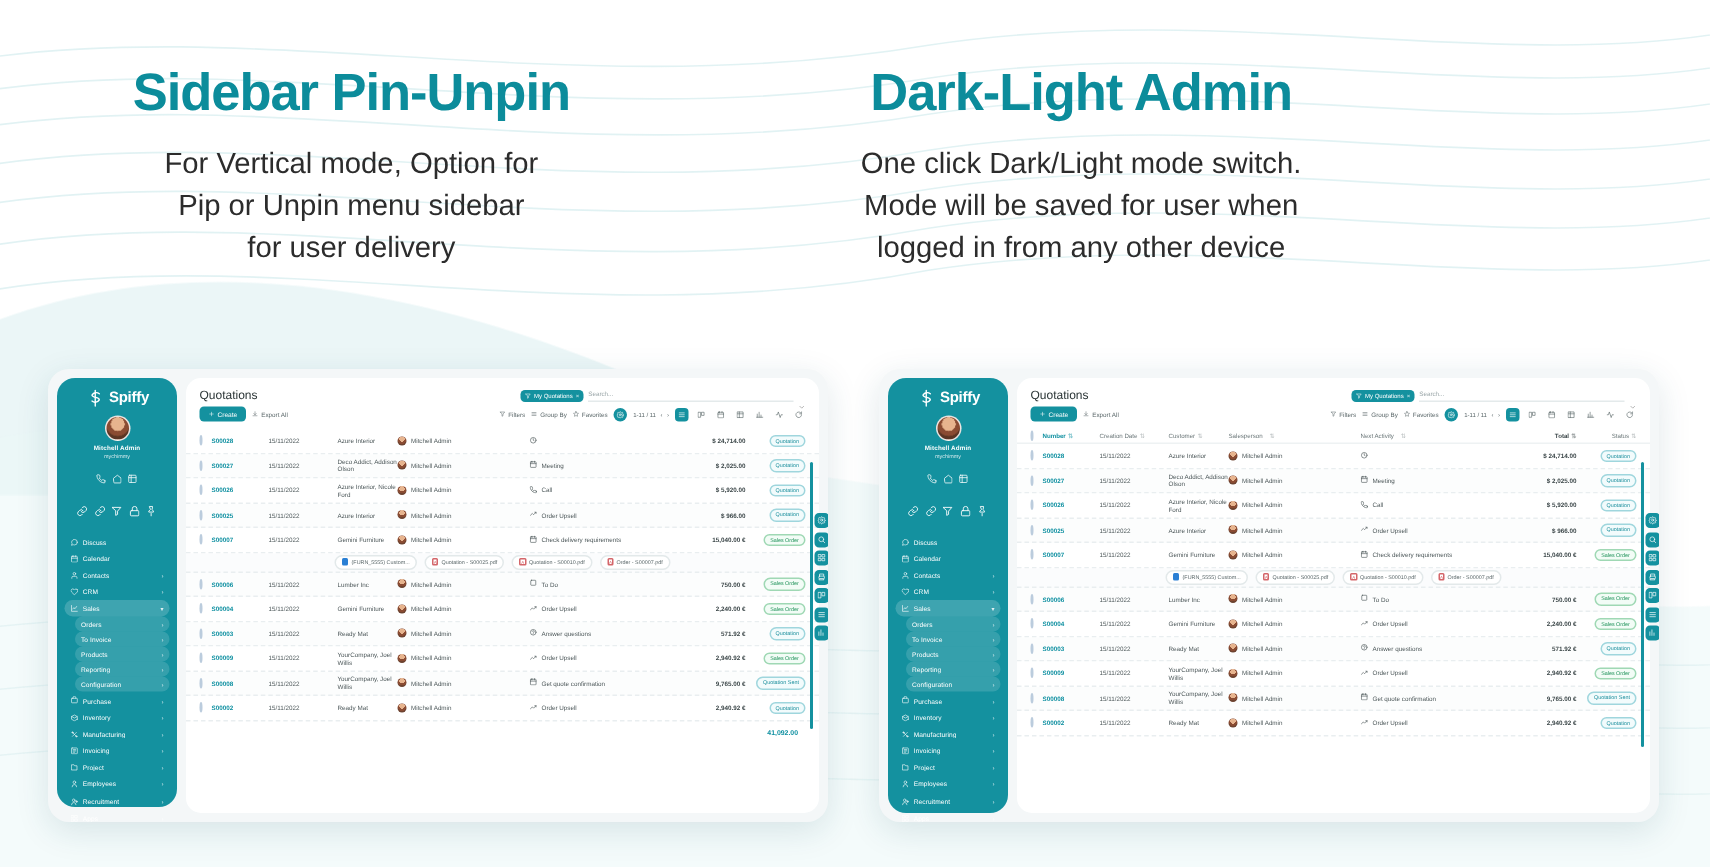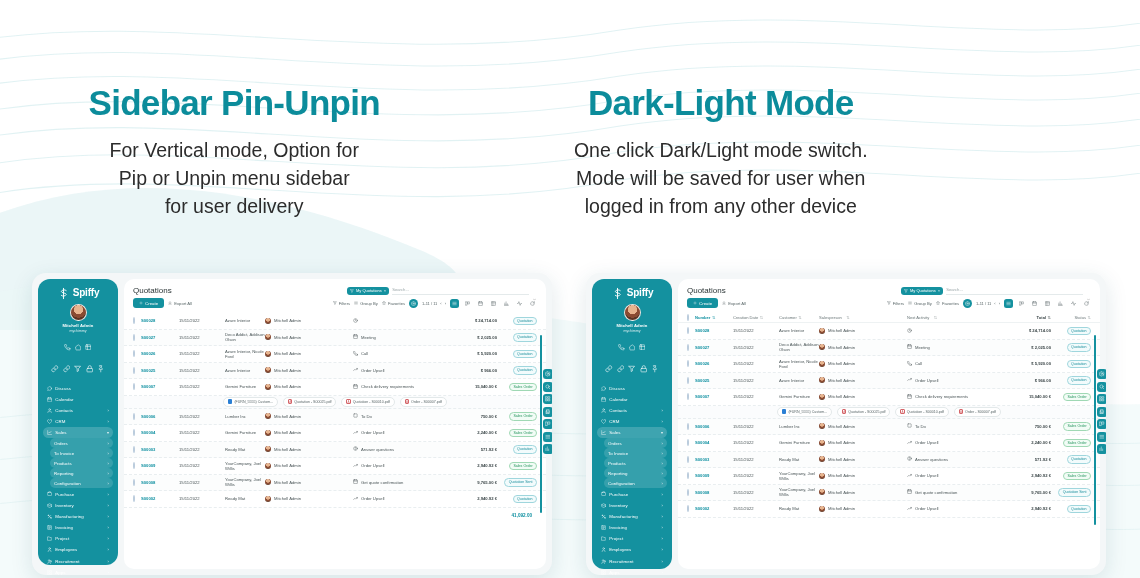--- a/index.html
+++ b/index.html
@@ -9,21 +9,21 @@
     background: #ffffff;
     position: relative;
   }
 
   
   .bg-waves { position: absolute; inset: 0; width: 1140px; height: 578px; z-index: 0; pointer-events: none; }
 
   .page { position: relative; z-index: 2; width: 1140px; height: 578px; }
 
   
-  .headers { display: flex; width: 957px; padding-top: 56px; margin-top: 27px; }
+  .headers { display: flex; width: 957px; padding-top: 42px; }
   .hcol { flex: 1 1 50%; text-align: center; }
   .hcol.left  { padding-right: 10px; }
   .hcol.right { padding-left: 6px; }
   .h-title {
     color: #0c8c9b;
     font-weight: bold;
     font-size: 35px;
     letter-spacing: -0.7px;
     line-height: 1.15;
   }
@@ -213,21 +213,21 @@
 <div class="page">
 
   <div class="headers">
     <div class="hcol left">
       <div class="h-title">Sidebar Pin-Unpin</div>
       <div class="h-sub" style="white-space:pre-line">For Vertical mode, Option for
 Pip or Unpin menu sidebar
 for user delivery</div>
     </div>
     <div class="hcol right">
-      <div class="h-title">Dark-Light Mode</div>
+      <div class="h-title">Dark-Light Admin</div>
       <div class="h-sub" style="white-space:pre-line">One click Dark/Light mode switch.
 Mode will be saved for user when
 logged in from any other device</div>
     </div>
   </div>
 
   <div class="mocks">
     <div class="mock left" id="mock-left">
         <div class="sb">
           <div class="sb-brand">

